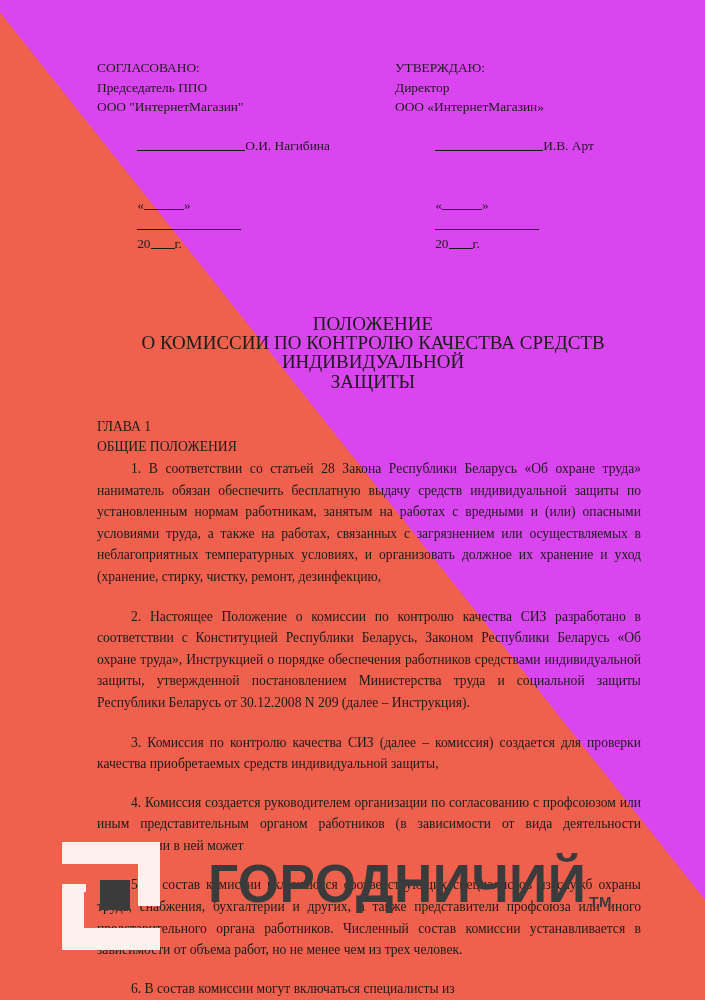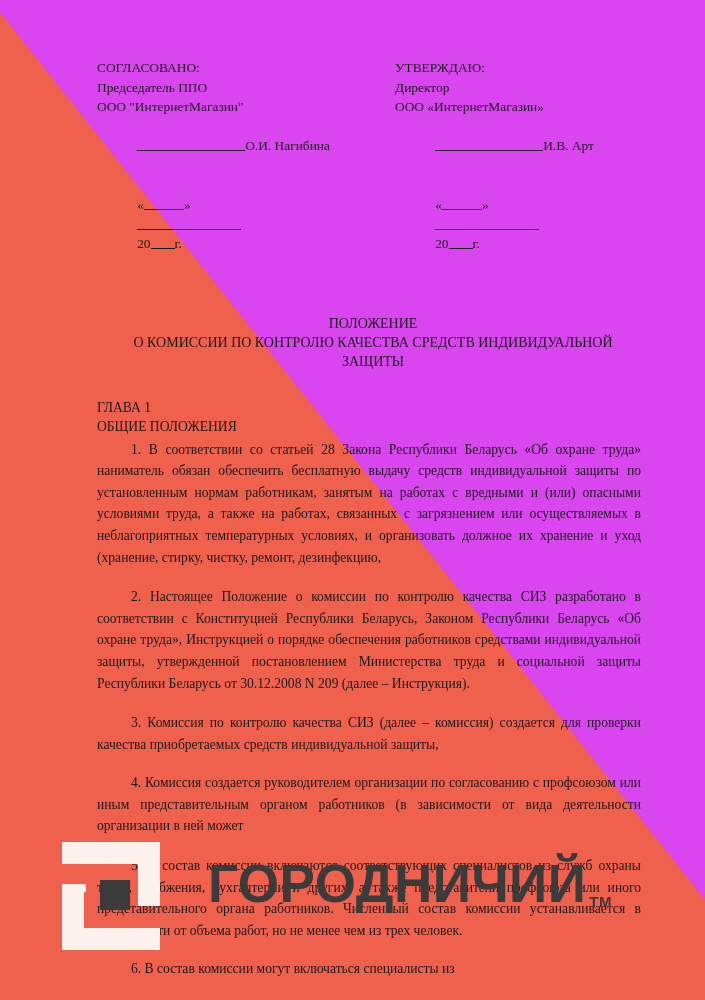--- a/index.html
+++ b/index.html
@@ -76,21 +76,21 @@
     min-width: 104px;
   }
   .sig-line.tiny {
     min-width: 24px;
   }
 
   
   .title-block {
     margin-top: 40px;
     text-align: center;
-    font-size: 14px;
+    font-size: 19px;
     line-height: 19.4px;
   }
   .chapter-block {
     margin-top: 26px;
     text-align: left;
     font-size: 13.6px;
     line-height: 19.4px;
   }
 
   

